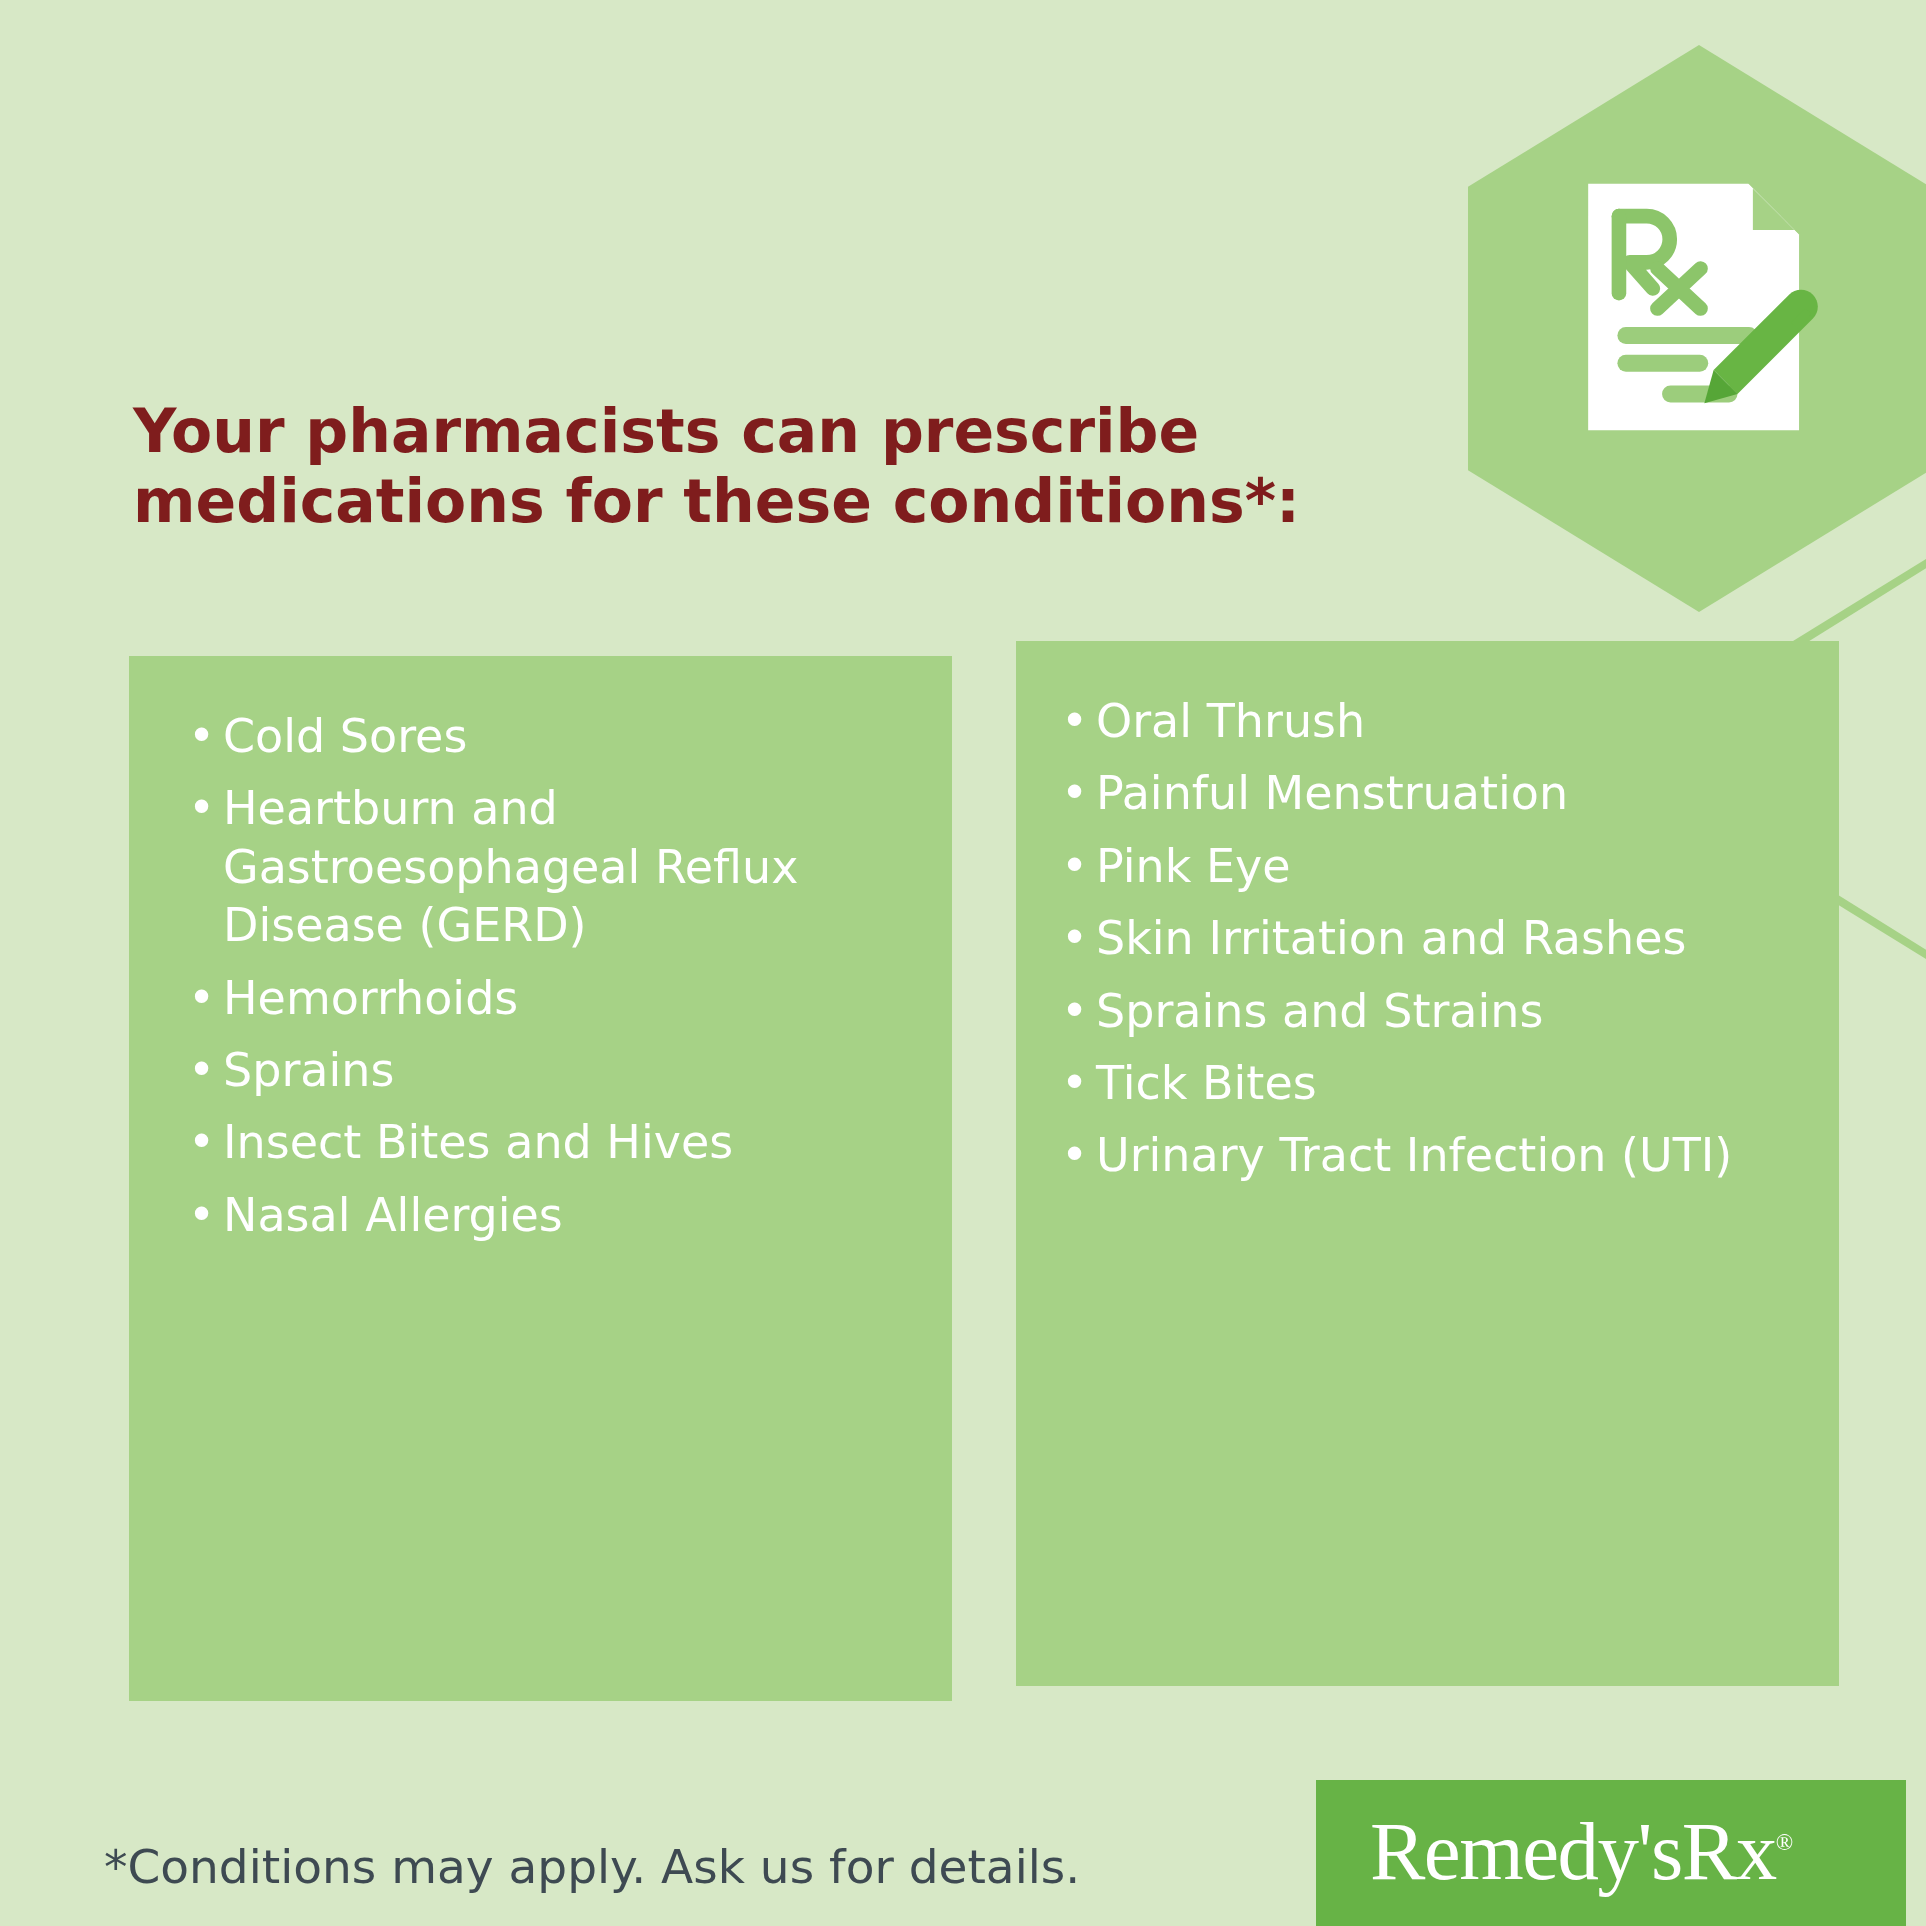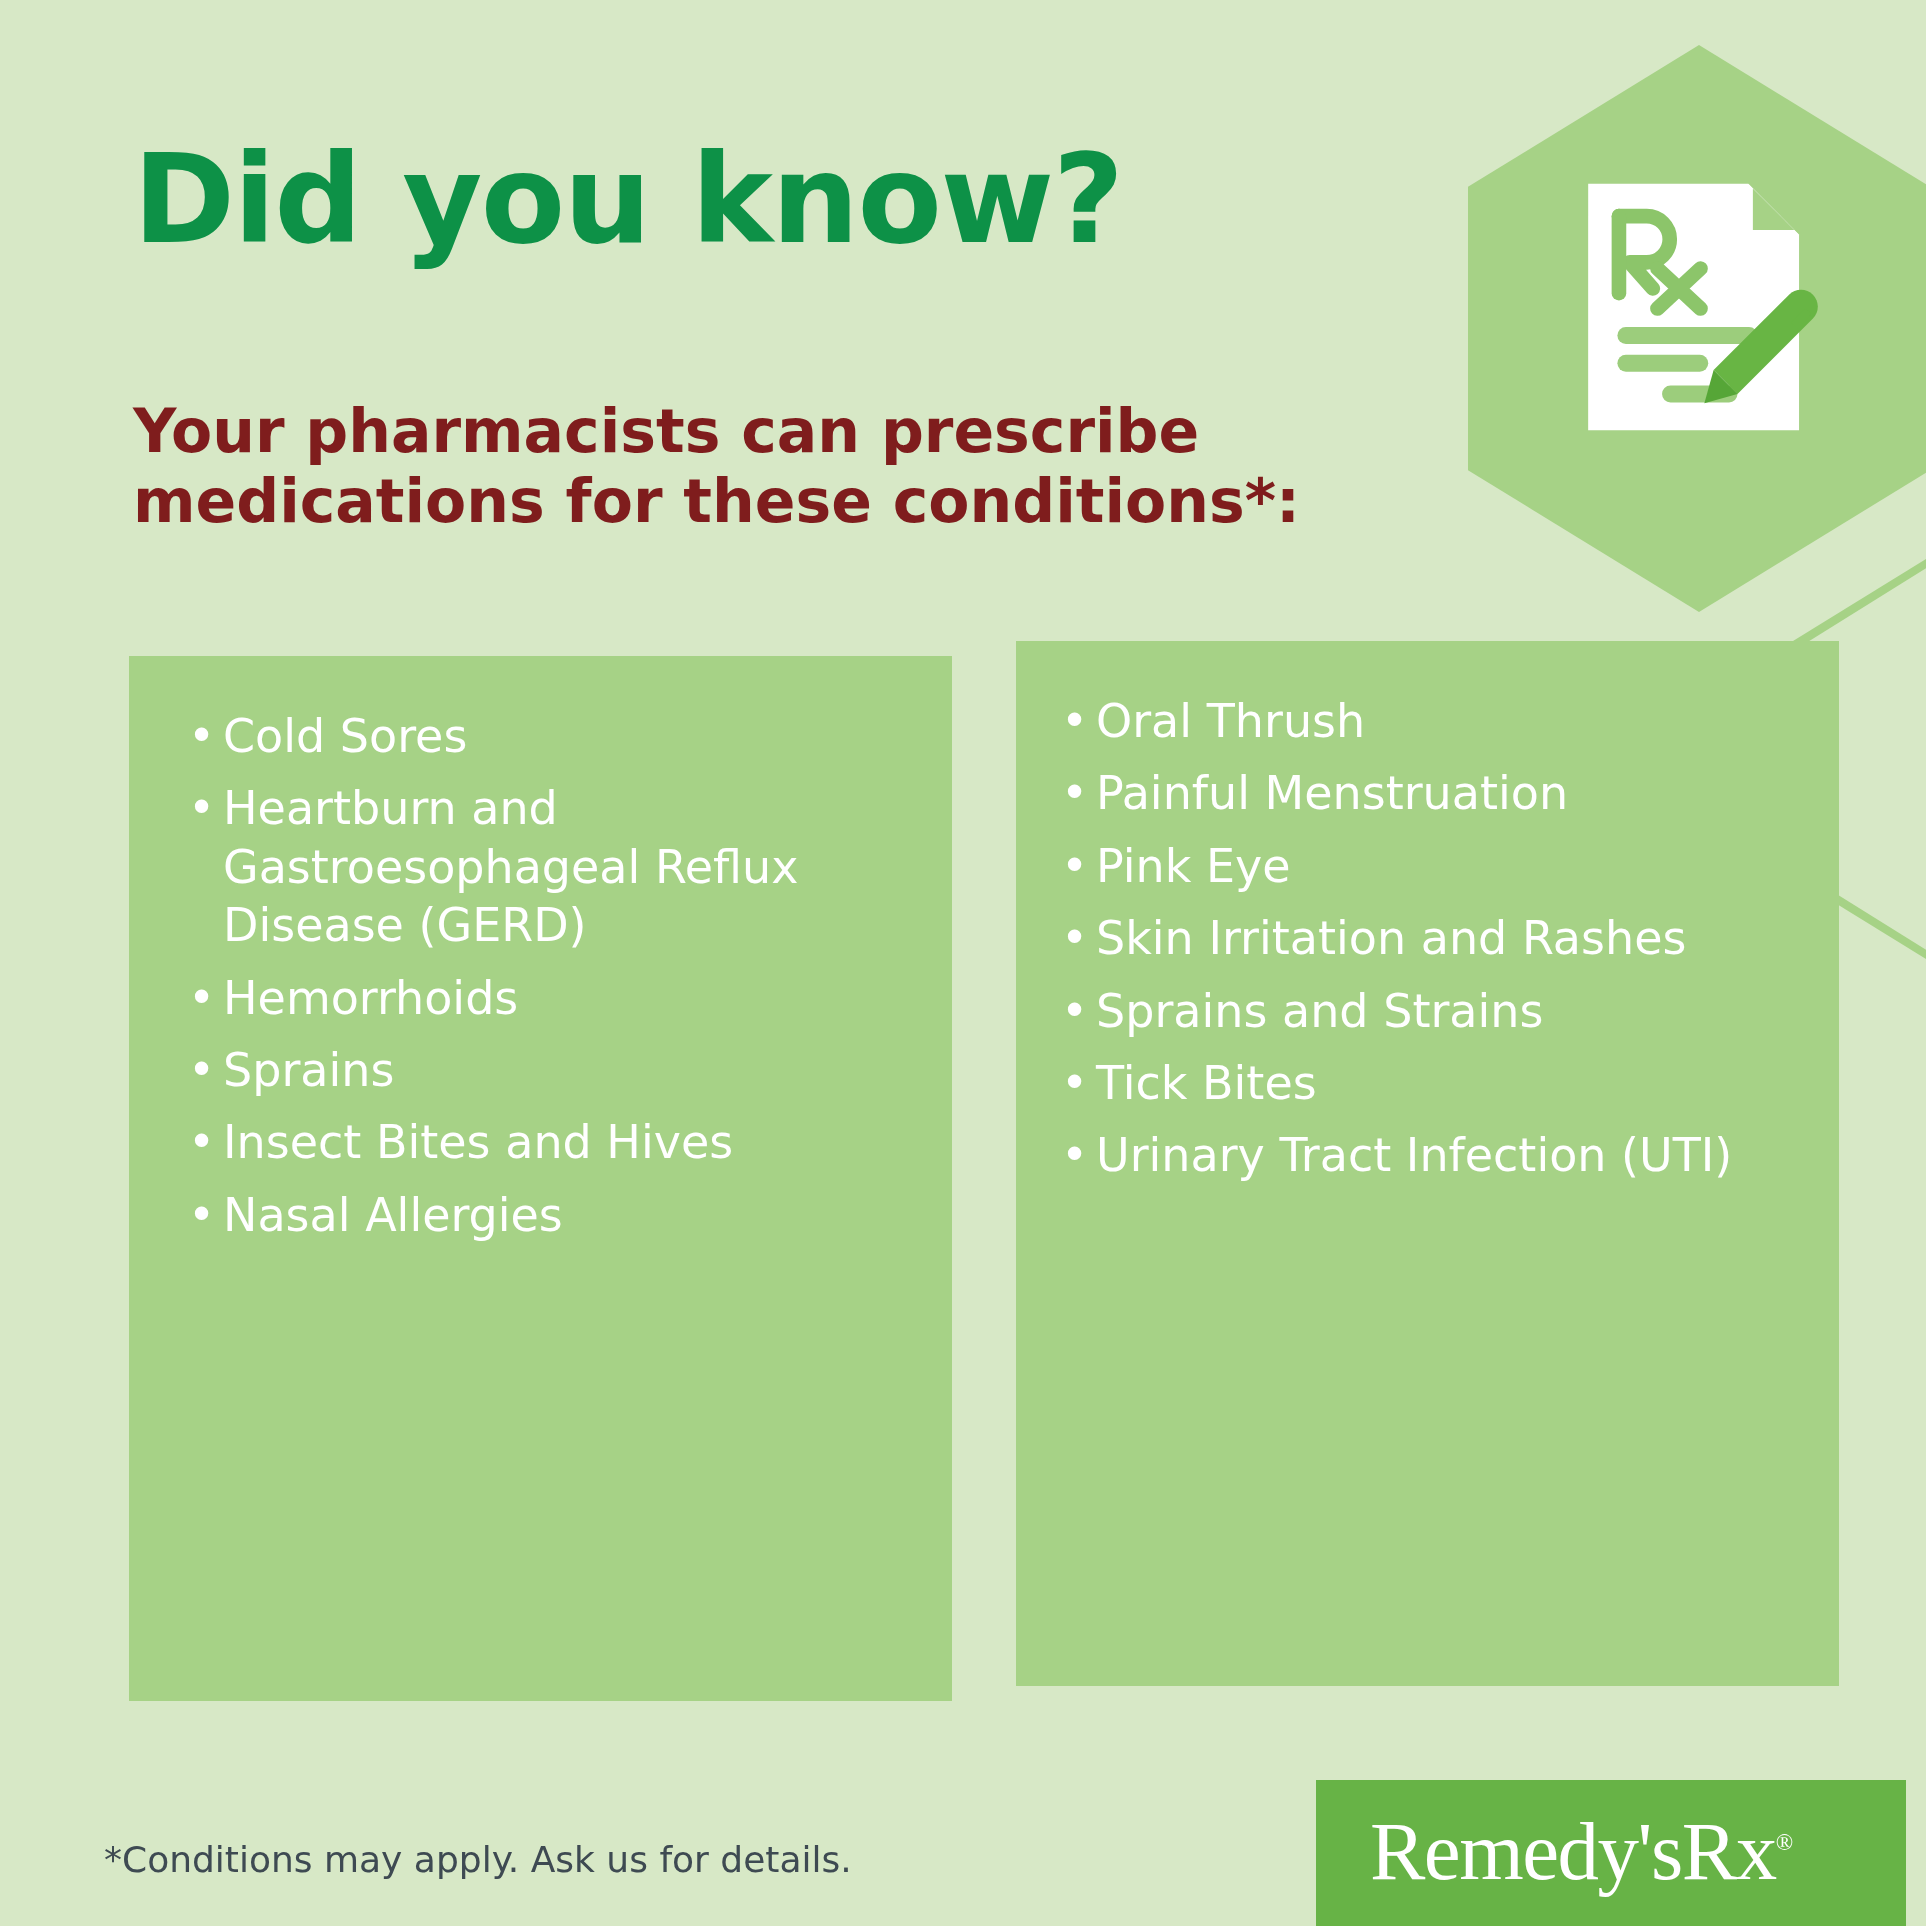--- a/index.html
+++ b/index.html
@@ -121,21 +121,21 @@
     color: #ffffff;
     font-size: 46px;
     line-height: 1.27;
   }
 
   
   .footnote {
     position: absolute;
     left: 104px;
     top: 1839px;
-    font-size: 36px;
+    font-size: 47px;
     color: #3e4a52;
     white-space: nowrap;
   }
 
   
   .logo-block {
     position: absolute;
     left: 1316px;
     top: 1780px;
     width: 590px;
@@ -183,21 +183,20 @@
       <rect x="104" y="272" width="98" height="22" rx="11" fill="#9ccd7c"></rect>
 
       <g>
         <path d="M300 154 a22 22 0 0 1 0 31 l-98 98 -31-31 98-98 a22 22 0 0 1 31 0 Z" fill="#68b544"></path>
         <path d="M171 252 l-12 43 43-12 Z" fill="#56a637"></path>
         <path d="M296 182 l-16 16 -8-8 16-16 a6 6 0 0 1 8 8 Z" fill="#68b544"></path>
       </g>
     </svg>
   </div>
 
-  <div class="headline">Did you know?</div>
 
   <div class="subhead">
     <span class="subhead-line">Your pharmacists can prescribe</span>
     <span class="subhead-line">medications for these conditions*:</span>
   </div>
 
   <div class="panel panel-left">
     <ul class="cond-list">
       <li class="cond-item">Cold Sores</li>
       <li class="cond-item">Heartburn and Gastroesophageal Reflux Disease (GERD)</li>

